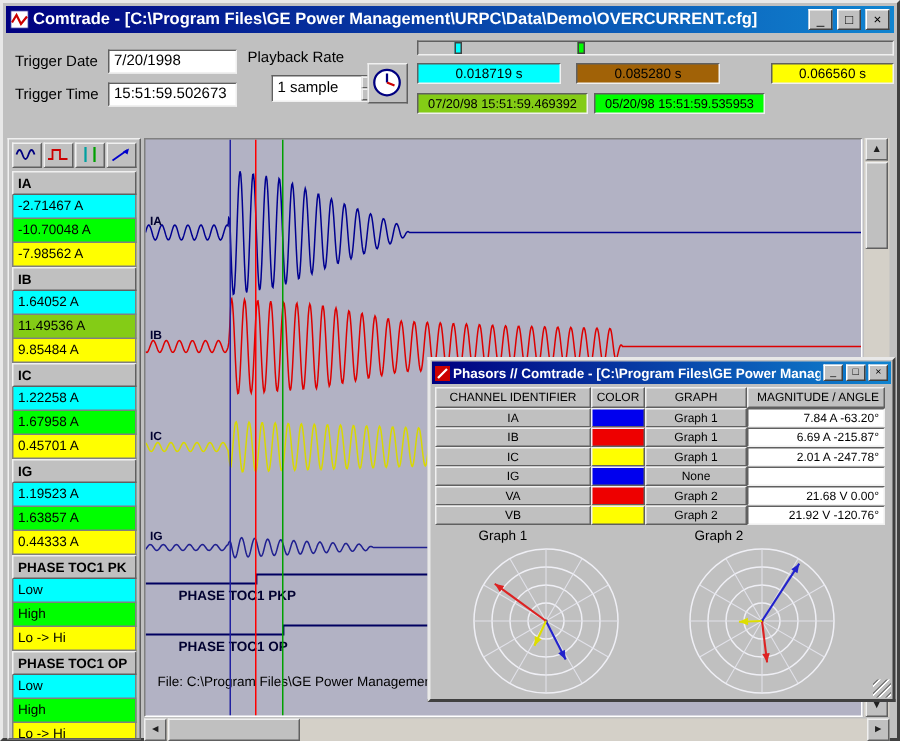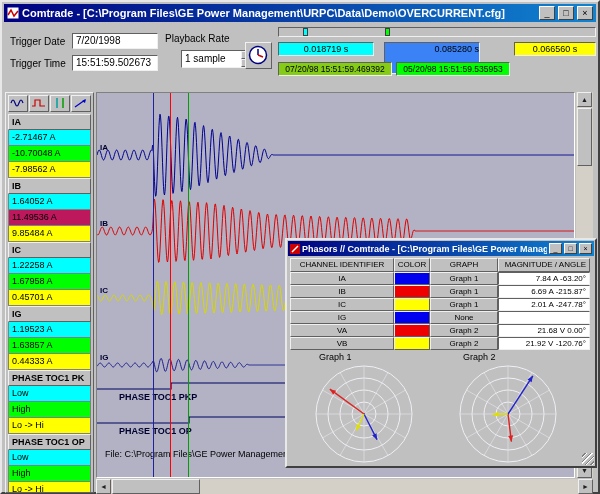--- a/index.html
+++ b/index.html
@@ -127,21 +127,21 @@
       <line x1="10" y1="10" x2="15" y2="12" stroke="#cc0000" stroke-width="1.5"></line>
     </svg>
   </button>
 
   <div class="slider">
     <span class="smark" style="left: 24px; background: rgb(0, 255, 255);" title="0.018719 s"></span>
     <span class="smark" style="left: 106px; background: rgb(0, 255, 0);" title="0.085280 s"></span>
   </div>
 
   <span class="chip" style="left: 276px; top: 40px; width: 96px; height: 14px; background: rgb(0, 255, 255);">0.018719 s</span>
-  <span class="chip" style="left: 382px; top: 40px; width: 96px; height: 32px; background: #3b82f6; text-align: right;">0.085280 s</span>
+  <span class="chip" style="left: 382px; top: 40px; width: 96px; height: 14px; background: #a16207;">0.085280 s</span>
   <span class="chip" style="left: 512px; top: 40px; width: 82px; height: 14px; background: rgb(255, 255, 0);">0.066560 s</span>
   <span class="chip" style="left: 276px; top: 60px; width: 114px; height: 14px; font-size: 8.5px; background: #84cc16; text-align: center;">07/20/98 15:51:59.469392</span>
   <span class="chip" style="left: 394px; top: 60px; width: 114px; height: 14px; font-size: 8.5px; background: rgb(0, 255, 0);">05/20/98 15:51:59.535953</span>
 
   <div class="lpanel">
     <div class="minibar">
       <button class="mbtn">
         <svg width="16" height="12">
           <path d="M1 6 Q3 0 5 6 T9 6 T13 6" fill="none" stroke="#000080" stroke-width="1.2"></path>
         </svg>
@@ -164,21 +164,21 @@
         </svg>
       </button>
     </div>
     <div class="cells">
       <div class="cell hdr">IA</div>
       <div class="cell" style="background: rgb(0, 255, 255);">-2.71467 A</div>
       <div class="cell" style="background: rgb(0, 255, 0);">-10.70048 A</div>
       <div class="cell" style="background: rgb(255, 255, 0);">-7.98562 A</div>
       <div class="cell hdr">IB</div>
       <div class="cell" style="background: rgb(0, 255, 255);">1.64052 A</div>
-      <div class="cell" style="background: #be185d;">11.49536 A</div>
+      <div class="cell" style="background: #84cc16;">11.49536 A</div>
       <div class="cell" style="background: rgb(255, 255, 0);">9.85484 A</div>
       <div class="cell hdr">IC</div>
       <div class="cell" style="background: rgb(0, 255, 255);">1.22258 A</div>
       <div class="cell" style="background: rgb(0, 255, 0);">1.67958 A</div>
       <div class="cell" style="background: rgb(255, 255, 0);">0.45701 A</div>
       <div class="cell hdr">IG</div>
       <div class="cell" style="background: rgb(0, 255, 255);">1.19523 A</div>
       <div class="cell" style="background: rgb(0, 255, 0);">1.63857 A</div>
       <div class="cell" style="background: rgb(255, 255, 0);">0.44333 A</div>
       <div class="cell hdr">PHASE TOC1 PK</div>

